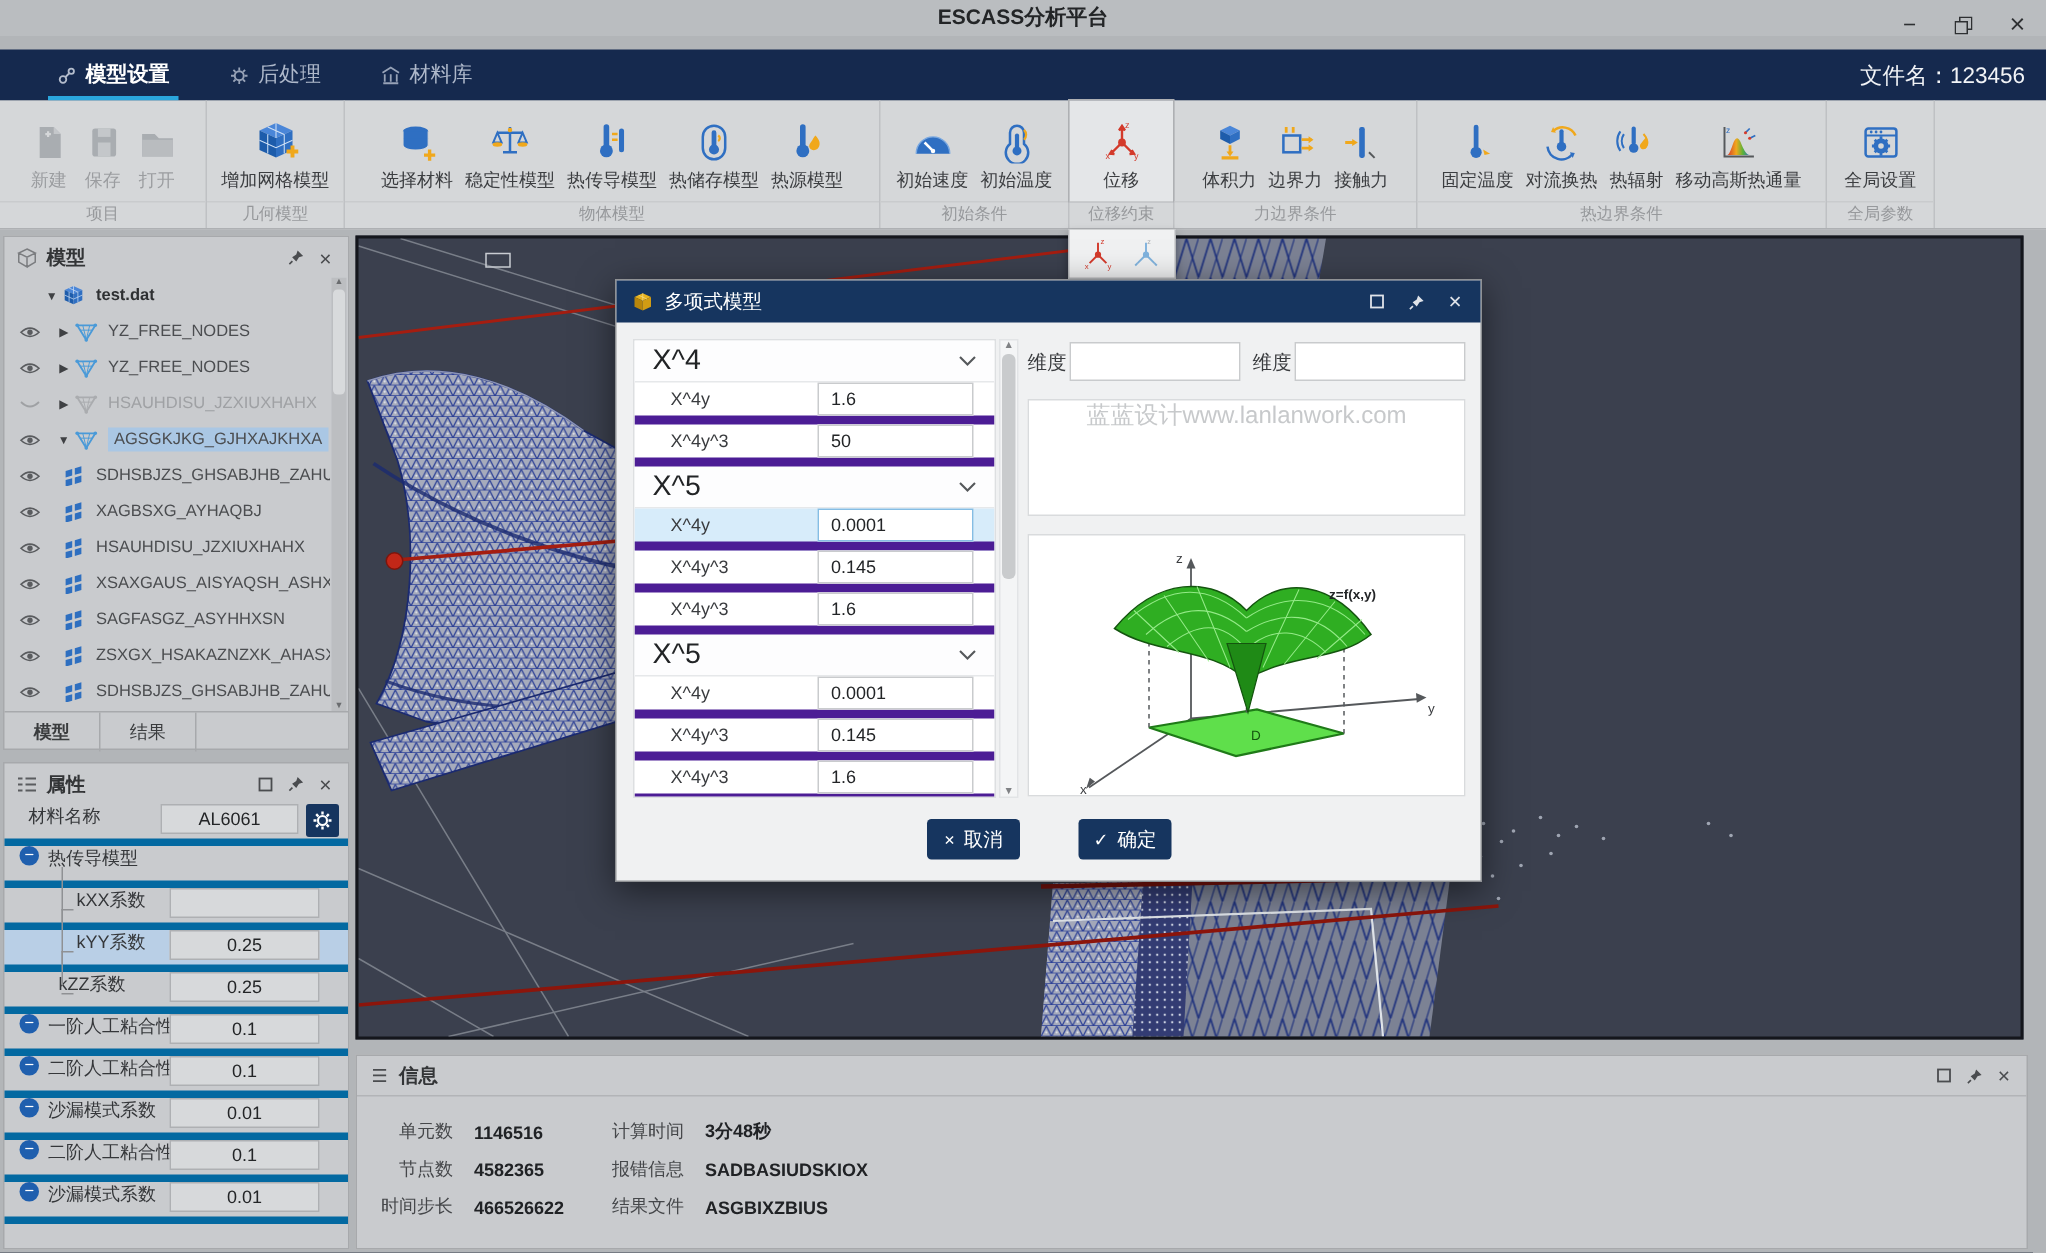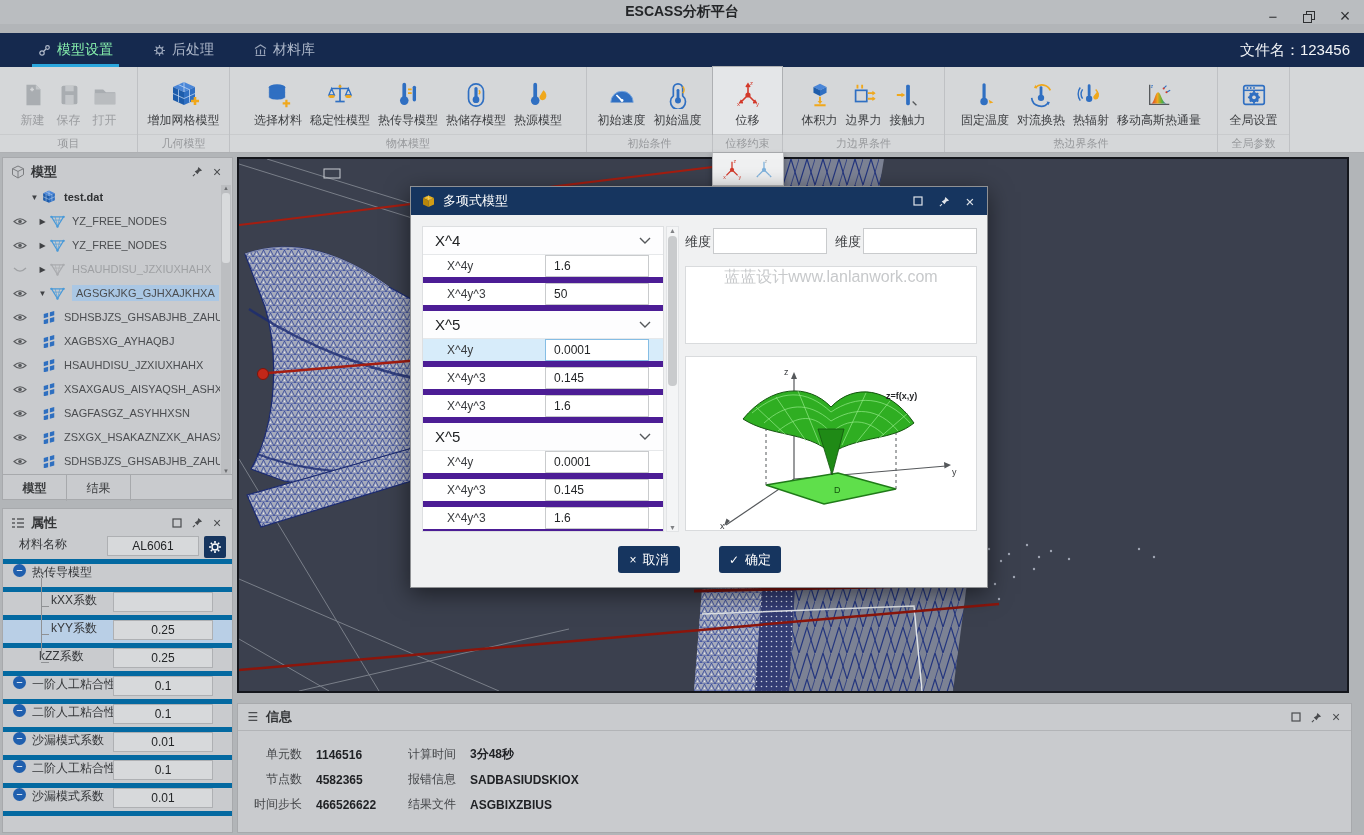--- a/index.html
+++ b/index.html
@@ -10,21 +10,21 @@
 
   
   .titlebar{left:0;top:0;width:1364px;height:24px;background:#babdc0;display:flex;align-items:center;justify-content:center}
   .titlebar .wtitle{font-size:14px;color:#232527;font-weight:700}
   .wctrls{position:absolute;right:8px;top:0;height:33px;display:flex;align-items:center;gap:14px}
   .wbtn{width:22px;height:22px;display:flex;align-items:center;justify-content:center;color:#2e3032;font-size:15px;cursor:default}
 
   
   .menubar{left:0;top:33px;width:1364px;height:34px;background:#15294e;display:flex;align-items:stretch}
   .mtab{display:flex;align-items:center;gap:6px;margin-left:36px;padding:0 2px;font-size:14px;color:#aeb8ca;position:relative}
-  .mtab.active{color:#86efac;font-weight:400}
+  .mtab.active{color:#ffffff;font-weight:700}
   .mtab.active::after{content:"";position:absolute;left:-4px;right:-4px;bottom:0;height:3px;background:#2aa6dd}
   .mtab .mticon{opacity:.85}
   .filelabel{margin-left:auto;align-self:center;padding-right:14px;color:#f2f4f7;font-size:15px}
 
   
   .toolbar{left:0;top:67px;width:1364px;height:86px;background:#d5d7d9;display:flex;border-bottom:1px solid #aeb0b3}
   .tgroup{height:100%;display:flex;flex-direction:column;border-right:1px solid #bfc1c4}
   .tbtns{flex:1;display:flex;align-items:flex-end;justify-content:center;padding-bottom:3px}
   .tglabel{height:18px;line-height:17px;text-align:center;font-size:11px;color:#97999c;border-top:1px solid #c9cbcd}
   .tbtn{display:flex;flex-direction:column;align-items:center;gap:3px;padding:2px 4px}
@@ -73,21 +73,21 @@
   
   .viewport{left:237px;top:157px;width:1112px;height:536px;background:#3b404e;border:2px solid #14161c}
 
   
   .dialog{left:410px;top:186px;width:578px;height:402px;background:#f0f1f2;border:1px solid #8f9194;box-shadow:0 6px 22px rgba(0,0,0,.5);z-index:50}
   .dhead{height:28px;background:#16355f;display:flex;align-items:center;gap:7px;padding:0 10px;color:#fff;font-size:13px}
   .dhead .dticons{margin-left:auto;display:flex;gap:12px;align-items:center}
   .dhead .hicon{color:#dfe3e9}
   .dlist{position:absolute;left:11px;top:39px;width:242px;height:306px;background:#fff;border:1px solid #dddfe1;overflow:hidden}
   .dsec{height:28px;display:flex;align-items:center;border-bottom:1px solid #e6e8ea;background:#fdfdfe}
-  .dsec .dsh{margin-left:12px;font-size:15px;color:#222426}
+  .dsec .dsh{margin-left:12px;font-size:19px;color:#222426}
   .dsec .chev{margin-left:auto;margin-right:12px}
   .drow{height:28px;display:flex;align-items:center;position:relative;border-bottom:6px solid #4c1d95}
   .drow .drl{margin-left:24px;font-size:12px;color:#3a3c3f}
   .dinput{position:absolute;left:122px;width:104px;height:22px;border:1px solid #c9cbcd;background:#fff;font-size:12px;color:#232527;padding:0 8px;font-family:inherit}
   .drow.hl{background:#d7ecfa}
   .drow.hl .dinput{border-color:#85bde4}
   .dscroll{position:absolute;left:255px;top:39px;width:13px;height:306px;background:#f4f5f6;border:1px solid #e2e4e6;display:flex;flex-direction:column;align-items:center;font-size:7px;color:#808285}
   .dthumb{width:9px;height:150px;background:#c9cbcd;border-radius:4px;margin-top:2px}
   .dimlabel{position:absolute;top:46px;font-size:13px;color:#3a3c3f}
   .diminput{position:absolute;top:41px;height:26px;border:1px solid #c9cbcd;background:#fff;font-family:inherit;font-size:12px;padding:0 8px;color:#232527}

